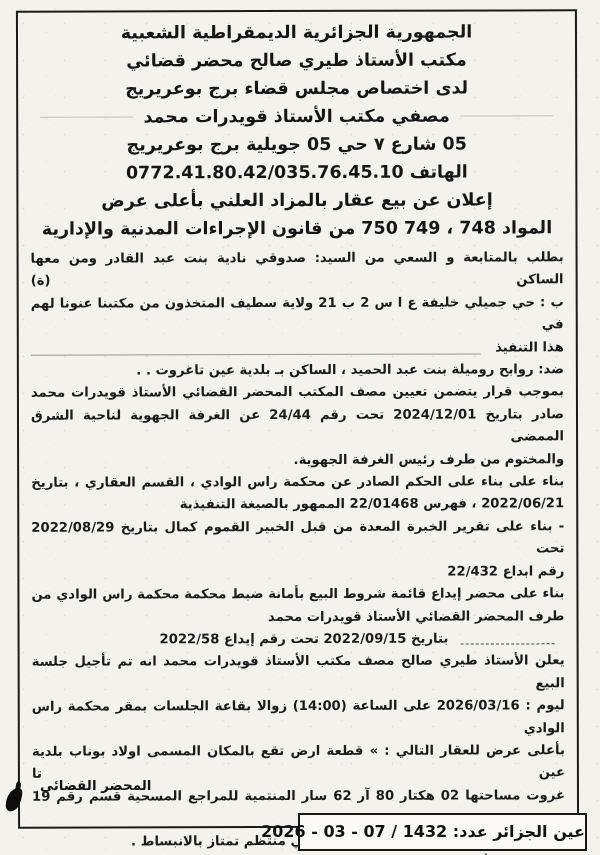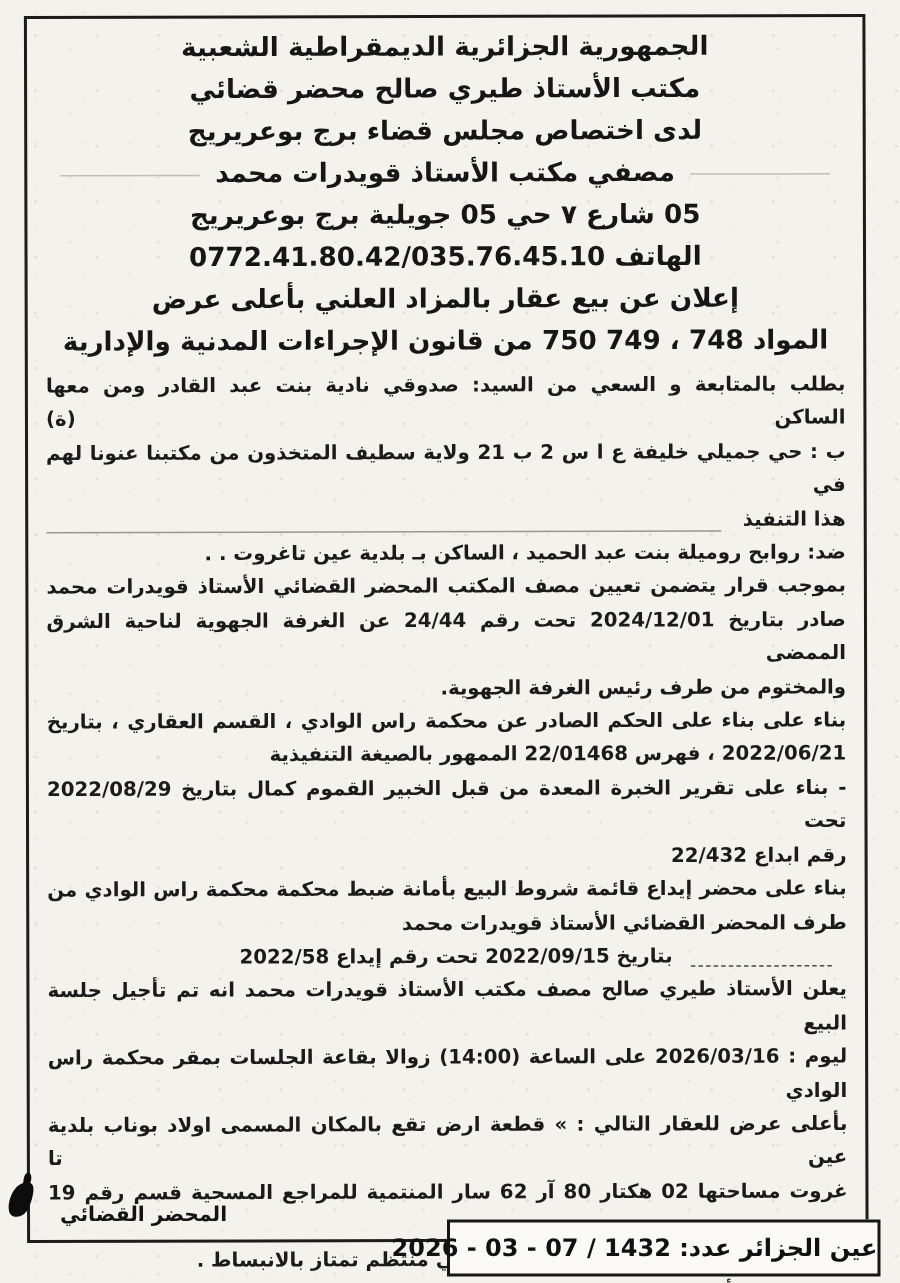--- a/index.html
+++ b/index.html
@@ -39,21 +39,21 @@
   .body-line.center{text-align:center;}
   .body-line.rule-after{display:flex;align-items:flex-end;}
   .body-line.rule-after::after{
     content:'';flex:1;border-bottom:1px solid #9a978d;margin:0 14px 4px 0;
   }
   .body-line.dash-lead{display:flex;align-items:flex-end;padding-left:128px;}
   .body-line.dash-lead::before{
     content:'';flex:1;border-bottom:1.6px dashed #4a4a4a;margin:0 10px 5px 12px;
   }
   .signature{
-    position:absolute;left:40px;top:802px;
+    position:absolute;left:40px;top:777px;
     font-weight:bold;font-size:13.5px;color:#141414;direction:rtl;
   }
   .footer-box{
     position:absolute;left:298px;top:813px;width:289px;height:38px;
     box-sizing:border-box;border:2.5px solid #161616;background:#faf9f5;
     direction:rtl;text-align:left;
     font-weight:bold;font-size:16px;line-height:33px;color:#111;
     white-space:nowrap;
   }
   .ink-blot{

